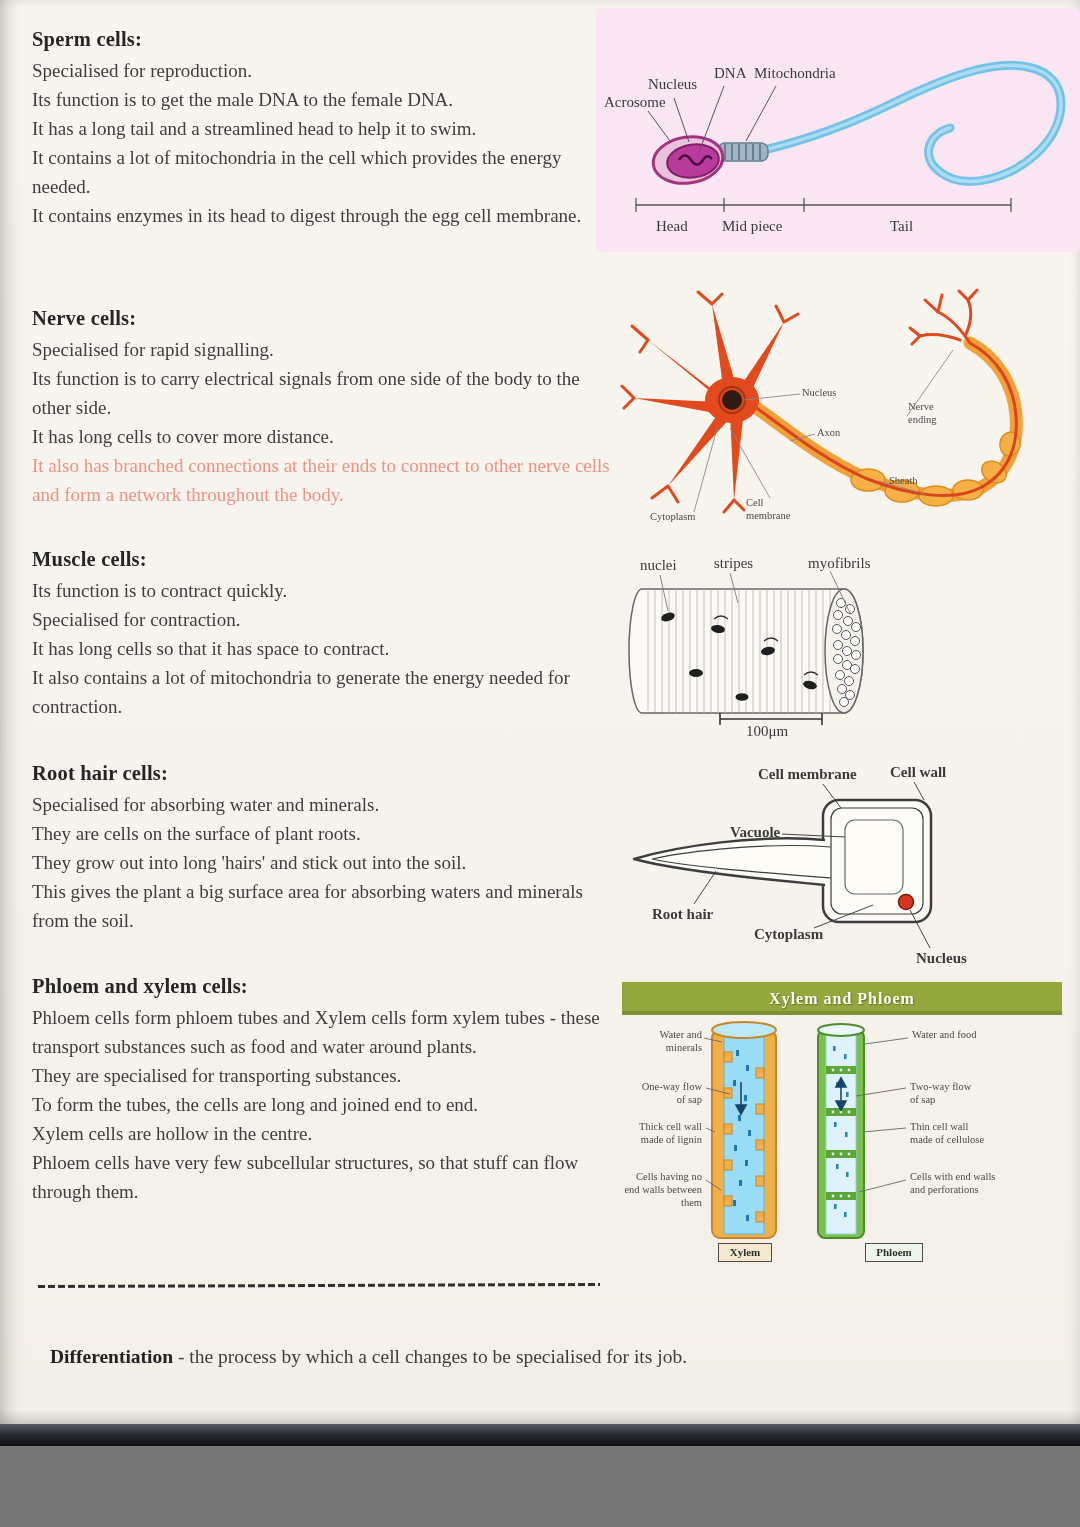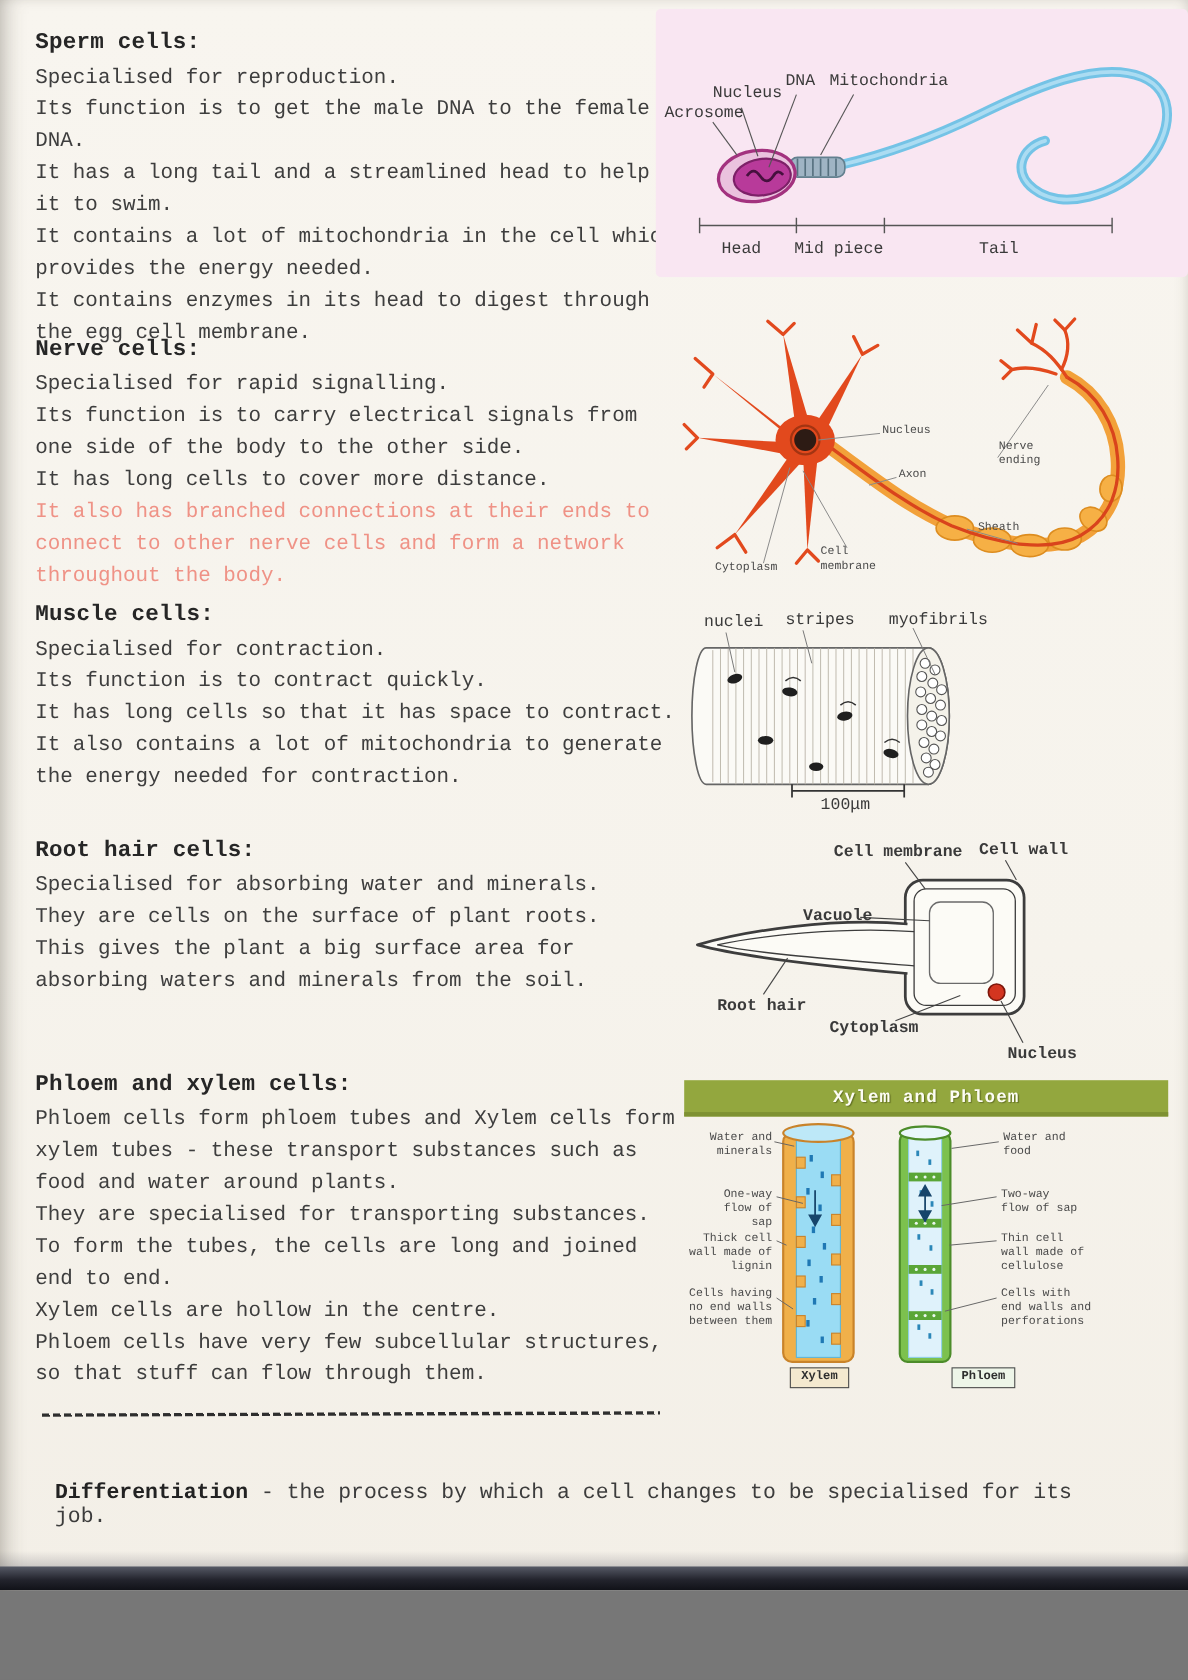--- a/index.html
+++ b/index.html
@@ -1,20 +1,20 @@
 <!DOCTYPE html>
 <html><head>
 <meta charset="utf-8">
 <style>
   html,body{margin:0;padding:0;background:#777;}
   .page{
     position:relative;width:1080px;height:1446px;margin:0 auto;
     background:linear-gradient(180deg,#f8f5ef 0%,#f6f3ec 60%,#f3efe7 100%);
     overflow:hidden;
-    font-family:Liberation Mono, monospace;
+    font-family:Liberation Serif, serif;
     box-shadow:inset 14px 0 22px -14px rgba(60,55,45,.45), inset -6px 0 14px -8px rgba(60,55,45,.25);
   }
   
   .tsec{position:absolute;left:32px;width:586px;}
   .stitle{font-size:20.5px;font-weight:bold;color:#262626;margin:0 0 5px 0;letter-spacing:.2px;}
   .tline{font-size:19px;color:#3e3e3e;margin:0;line-height:29px;}
   .pink{color:#ef9286;}
   
   .diagram{position:absolute;}
   .diagram svg{position:absolute;left:0;top:0;}
@@ -62,30 +62,31 @@
   <section class="tsec" style="top:307px">
     <h2 class="stitle">Nerve cells:</h2>
     <p class="tline">Specialised for rapid signalling.</p>
     <p class="tline">Its function is to carry electrical signals from one side of the body to the other side.</p>
     <p class="tline">It has long cells to cover more distance.</p>
     <p class="tline pink">It also has branched connections at their ends to connect to other nerve cells and form a network throughout the body.</p>
   </section>
 
   <section class="tsec" style="top:548px">
     <h2 class="stitle">Muscle cells:</h2>
+    <p class="tline">Its function is to contract quickly.</p>
     <p class="tline">Specialised for contraction.</p>
-    <p class="tline">Its function is to contract quickly.</p>
     <p class="tline">It has long cells so that it has space to contract.</p>
     <p class="tline">It also contains a lot of mitochondria to generate the energy needed for contraction.</p>
   </section>
 
   <section class="tsec" style="top:762px">
     <h2 class="stitle">Root hair cells:</h2>
     <p class="tline">Specialised for absorbing water and minerals.</p>
     <p class="tline">They are cells on the surface of plant roots.</p>
+    <p class="tline">They grow out into long 'hairs' and stick out into the soil.</p>
     <p class="tline">This gives the plant a big surface area for absorbing waters and minerals from the soil.</p>
   </section>
 
   <section class="tsec" style="top:975px">
     <h2 class="stitle">Phloem and xylem cells:</h2>
     <p class="tline">Phloem cells form phloem tubes and Xylem cells form xylem tubes - these transport substances such as food and water around plants.</p>
     <p class="tline">They are specialised for transporting substances.</p>
     <p class="tline">To form the tubes, the cells are long and joined end to end.</p>
     <p class="tline">Xylem cells are hollow in the centre.</p>
     <p class="tline">Phloem cells have very few subcellular structures, so that stuff can flow through them.</p>

